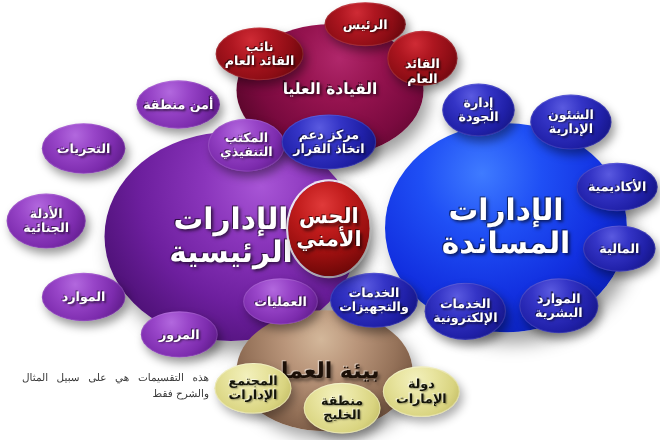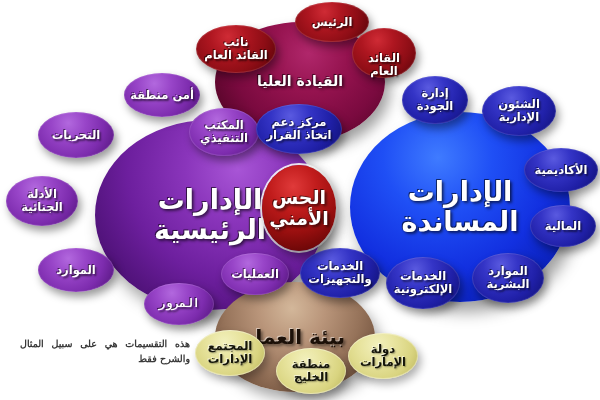--- a/index.html
+++ b/index.html
@@ -124,21 +124,20 @@
     position:absolute;
     left:20px; top:336px;
     width:170px;
     z-index:40;
     font-size:9.5px;
     line-height:1.6;
     color:#3a3a3a;
     text-align:justify;
     white-space:pre-line;
     font-family:"DejaVu Serif","Liberation Serif",serif;
-    font-weight:bold;
   }
 </style>
 </head>
 <body>
 
 <div id="stage">
 
   <div class="blob cluster" id="cluster-main">
     <span class="lbl">الإدارات
 الرئيسية</span>
@@ -191,21 +190,21 @@
   </div>
 
   <div class="blob sat purple" style="left:38px;top:112px;width:76px;height:46px;">
     <span class="lbl">التحريات</span>
   </div>
 
   <div class="blob sat purple" style="left:38px;top:248px;width:76px;height:44px;">
     <span class="lbl">الموارد</span>
   </div>
 
-  <div class="blob sat purple" style="left:144px;top:283px;width:70px;height:42px;font-family:Liberation Mono, monospace;">
+  <div class="blob sat purple" style="left:128px;top:283px;width:70px;height:42px;">
     <span class="lbl">المرور</span>
   </div>
 
   <div class="blob sat purple" style="left:221px;top:253px;width:68px;height:42px;">
     <span class="lbl">العمليات</span>
   </div>
 
   <div class="blob sat blue" style="left:402px;top:76px;width:66px;height:48px;">
     <span class="lbl">إدارة
 الجودة</span>

